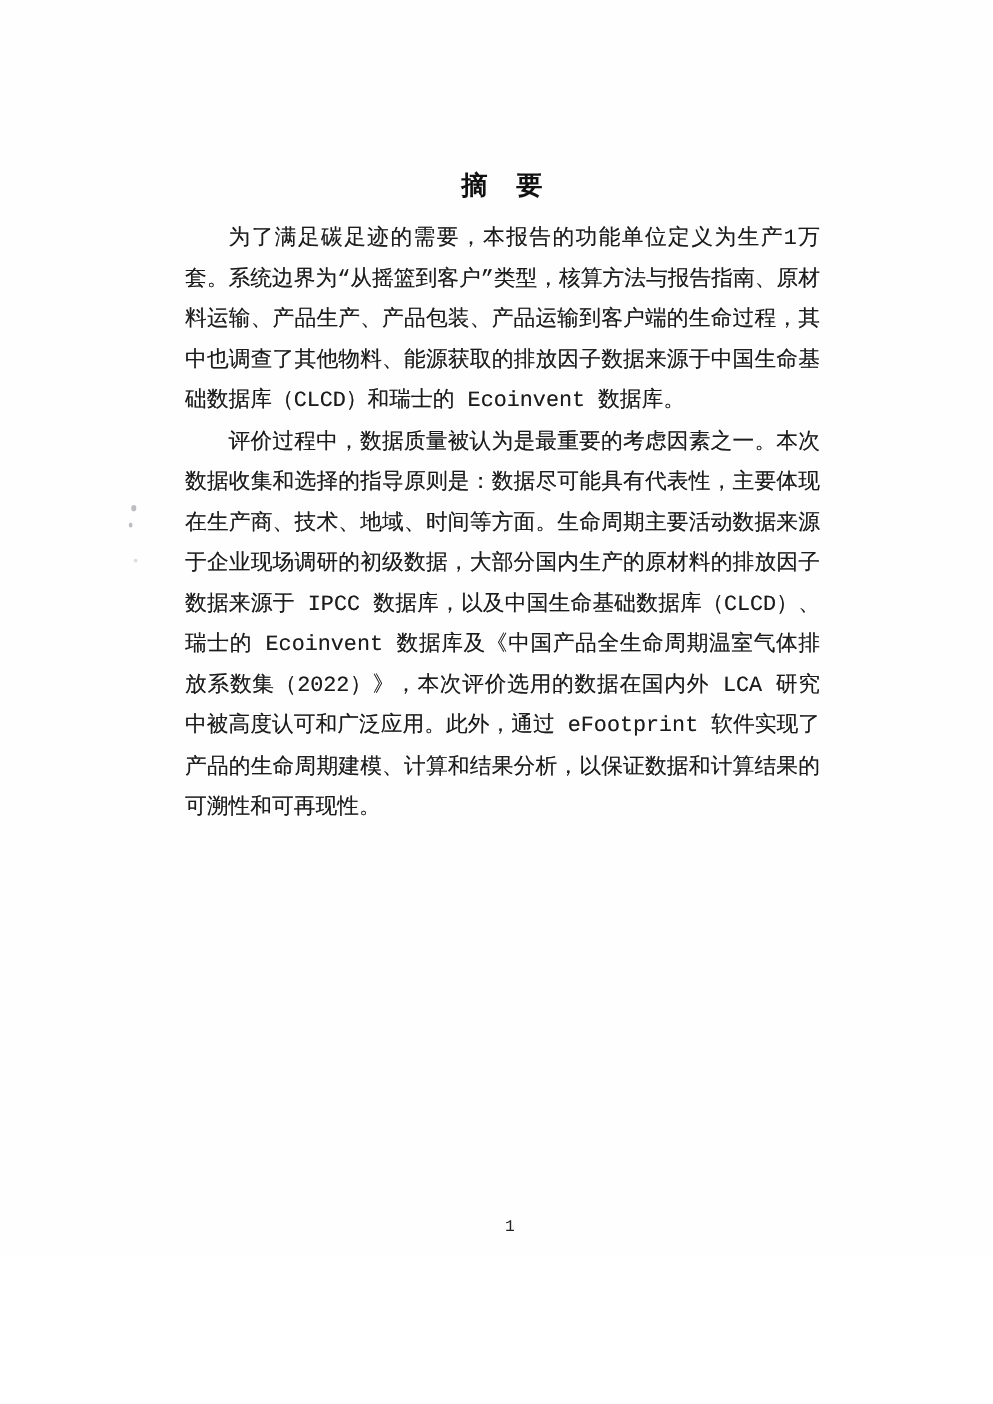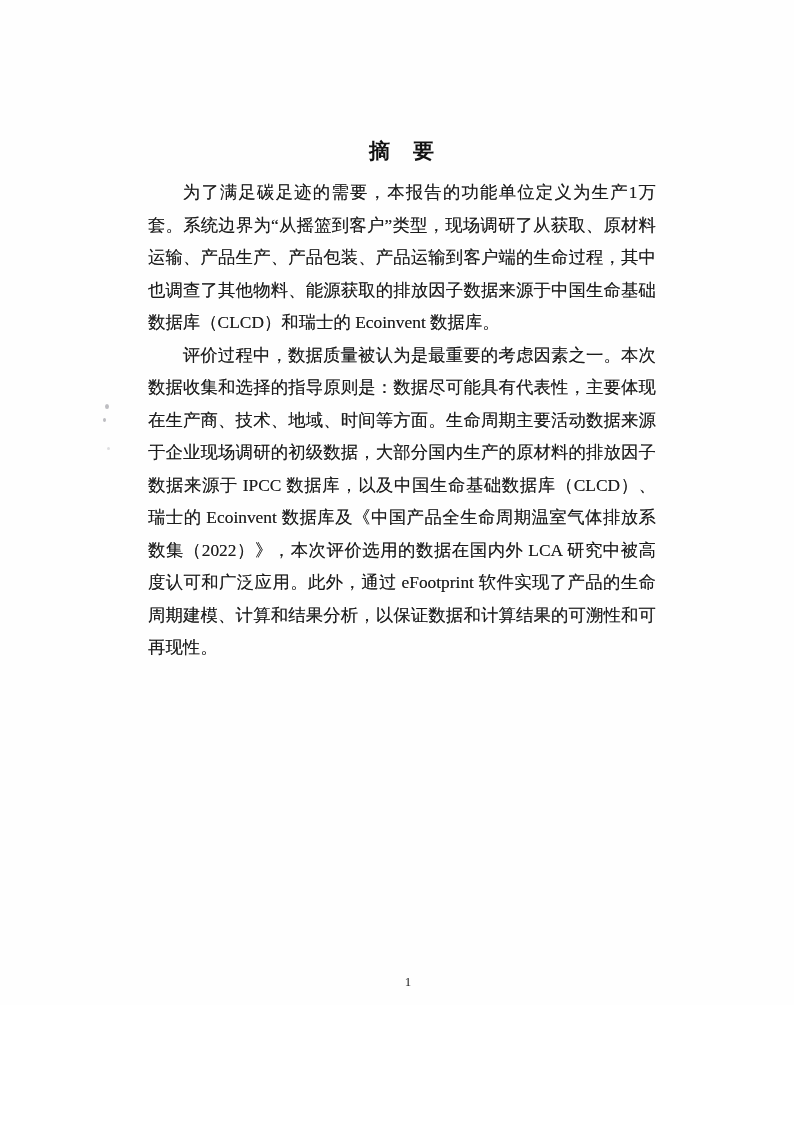--- a/index.html
+++ b/index.html
@@ -7,21 +7,21 @@
     padding: 0;
     background: #ffffff;
   }
   .page {
     position: relative;
     width: 794px;
     height: 1005px;
     margin: 0 auto;
     background: #fefefe;
     overflow: hidden;
-    font-family: Liberation Serif, serif;
+    font-family: Liberation Mono, monospace;
     color: #1c1c1c;
   }
   .content {
     position: absolute;
     left: 148px;
     top: 136px;
     width: 508px;
   }
   .title {
     margin: 0 0 10px 0;
@@ -77,21 +77,21 @@
   }
 </style>
 </head>
 <body>
 
 <div class="page">
 
   <div class="content">
     <h1 class="title">摘　要</h1>
     <div>
-        <p class="para">为了满足碳足迹的需要，本报告的功能单位定义为生产1万套。系统边界为“从摇篮到客户”类型，现场调研了从获取、原材料运输、产品生产、产品包装、产品运输到客户端的生命过程，其中也调查了其他物料、能源获取的排放因子数据来源于中国生命基础数据库（CLCD）和瑞士的 Ecoinvent 数据库。</p>
+        <p class="para">为了满足碳足迹的需要，本报告的功能单位定义为生产1万套。系统边界为“从摇篮到客户”类型，核算方法与报告指南、原材料运输、产品生产、产品包装、产品运输到客户端的生命过程，其中也调查了其他物料、能源获取的排放因子数据来源于中国生命基础数据库（CLCD）和瑞士的 Ecoinvent 数据库。</p>
         <p class="para">评价过程中，数据质量被认为是最重要的考虑因素之一。本次数据收集和选择的指导原则是：数据尽可能具有代表性，主要体现在生产商、技术、地域、时间等方面。生命周期主要活动数据来源于企业现场调研的初级数据，大部分国内生产的原材料的排放因子数据来源于 IPCC 数据库，以及中国生命基础数据库（CLCD）、瑞士的 Ecoinvent 数据库及《中国产品全生命周期温室气体排放系数集（2022）》，本次评价选用的数据在国内外 LCA 研究中被高度认可和广泛应用。此外，通过 eFootprint 软件实现了产品的生命周期建模、计算和结果分析，以保证数据和计算结果的可溯性和可再现性。</p>
       </div>
   </div>
 
   <div class="speck s1"></div>
   <div class="speck s2"></div>
   <div class="speck s3"></div>
   <div class="smudge"></div>
 
   <div class="page-number">1</div>

